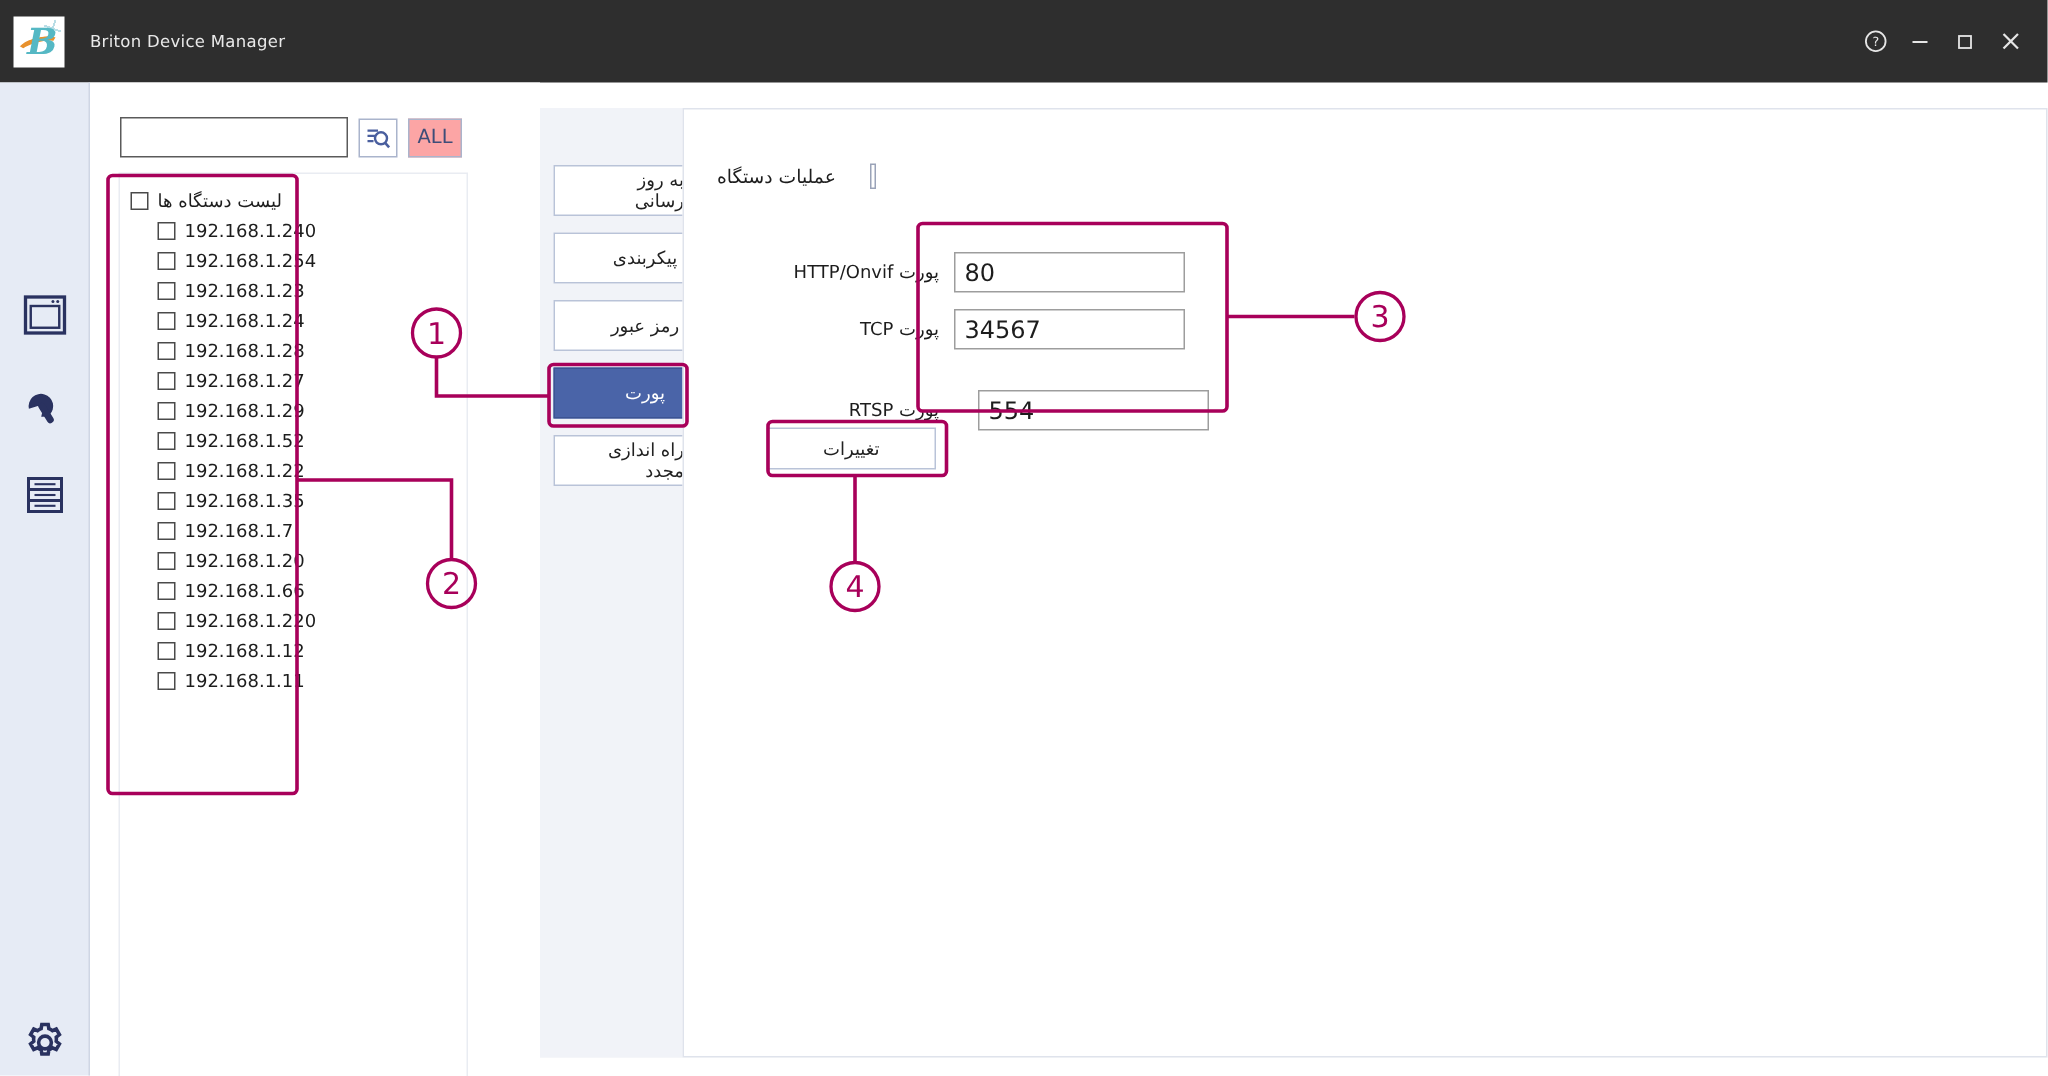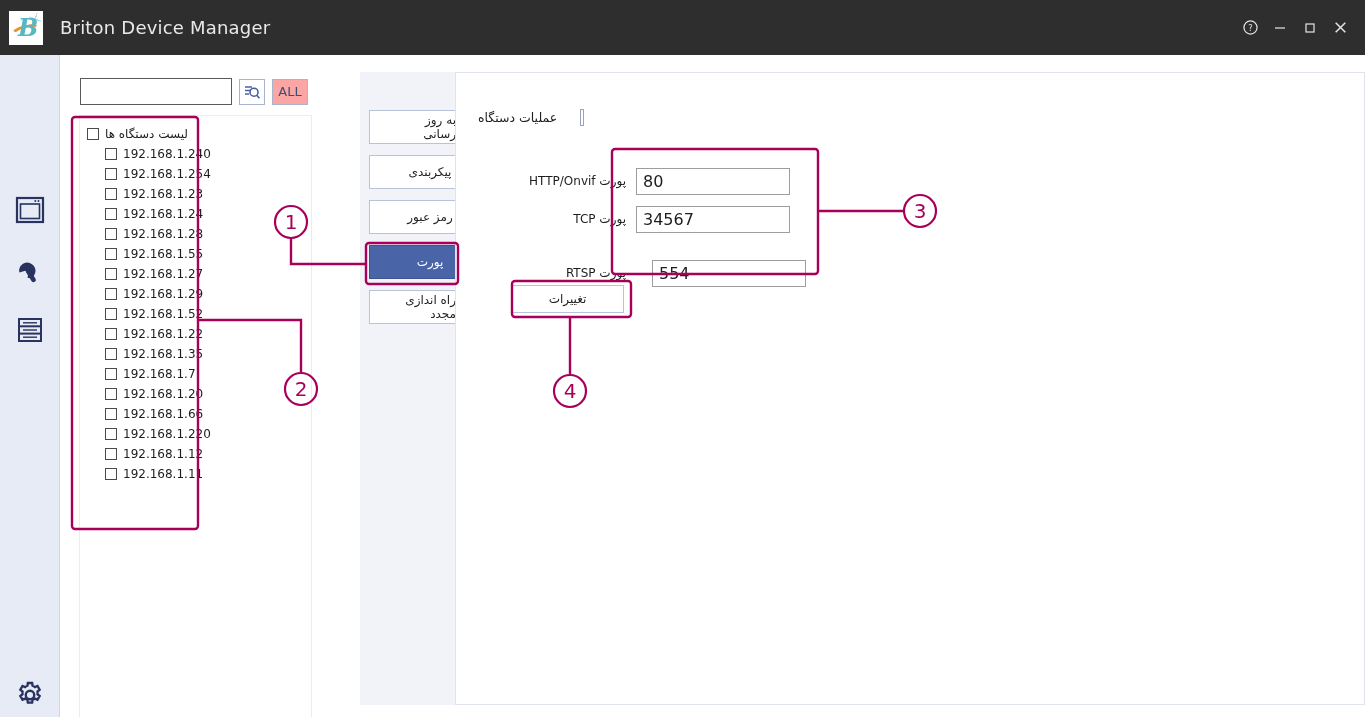--- a/index.html
+++ b/index.html
@@ -40,21 +40,21 @@
   }
   #app-logo .sparkle {
     position: absolute; right: 2px; top: 2px;
     width: 12px; height: 12px;
     background:
       linear-gradient(90deg, transparent 45%, #b8dde6 45%, #b8dde6 55%, transparent 55%),
       linear-gradient(0deg, transparent 45%, #b8dde6 45%, #b8dde6 55%, transparent 55%);
     transform: rotate(20deg);
   }
   #app-title {
-    color: #e9e9e9; font-size: 18px;
+    color: #e9e9e9; font-size: 11px;
     margin-left: 17px; letter-spacing: 0.2px;
     white-space: nowrap;
   }
   #window-controls {
     position: absolute; right: 0; top: 0;
     height: 55px; display: flex; align-items: center;
   }
   .wctl {
     width: 30px; height: 34px;
     display: flex; align-items: center; justify-content: center;
@@ -327,24 +327,20 @@
           <span class="cb"></span>
           <span>192.168.1.23</span>
         </div>
         <div class="dev-row child">
           <span class="cb"></span>
           <span>192.168.1.24</span>
         </div>
         <div class="dev-row child">
           <span class="cb"></span>
           <span>192.168.1.28</span>
-        </div>
-        <div class="dev-row child">
-          <span class="cb"></span>
-          <span>192.168.1.55</span>
         </div>
         <div class="dev-row child">
           <span class="cb"></span>
           <span>192.168.1.27</span>
         </div>
         <div class="dev-row child">
           <span class="cb"></span>
           <span>192.168.1.29</span>
         </div>
         <div class="dev-row child">

